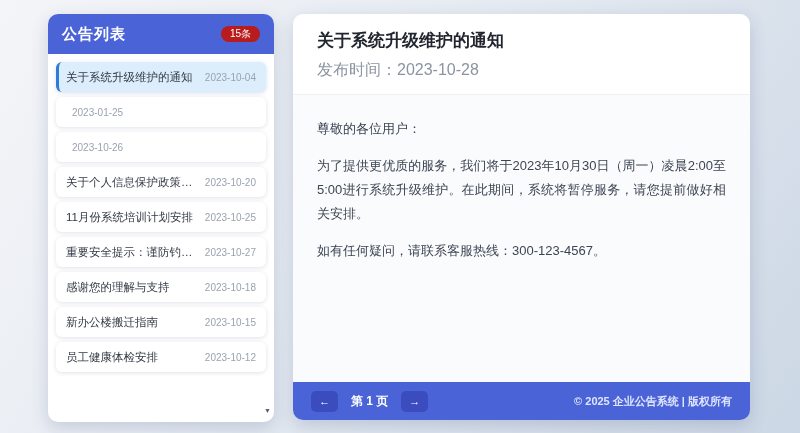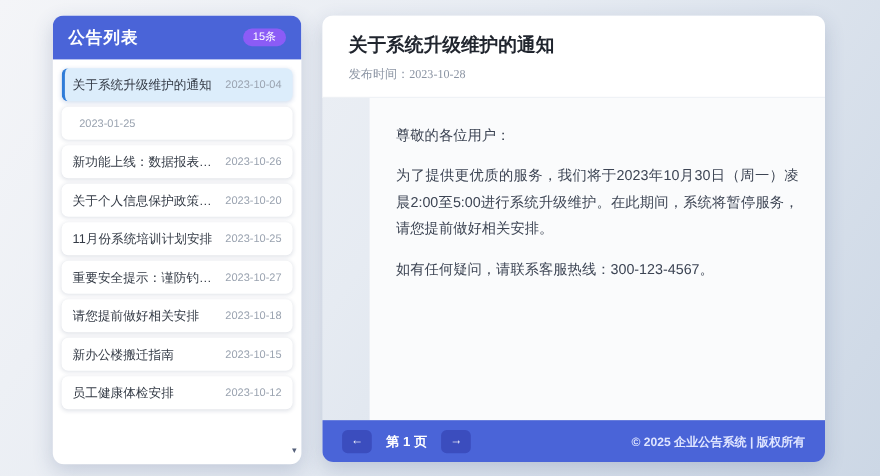--- a/index.html
+++ b/index.html
@@ -25,21 +25,21 @@
     box-shadow:0 6px 18px rgba(50,70,120,0.20);
     display:flex;flex-direction:column;
   }
   .sidebar-header{
     flex:0 0 40px;background:var(--primary);
     display:flex;align-items:center;justify-content:space-between;
     padding:0 14px;
   }
   .sidebar-title{color:#fff;font-weight:bold;font-size:15px;letter-spacing:1px;}
   .count-badge{
-    background:#8b5cf6;color:#fff;font-size:10px;
+    background:#b91c1c;color:#fff;font-size:10px;
     padding:3px 9px;border-radius:10px;line-height:1;
   }
   .list{
     flex:1;display:flex;flex-direction:column;gap:5px;
     padding:8px;overflow:hidden;position:relative;
   }
   .list-item{
     flex:0 0 30px;height:30px;background:#fff;border-radius:6px;
     box-shadow:0 1px 4px rgba(30,50,90,0.14);
     display:flex;align-items:center;justify-content:space-between;
@@ -64,22 +64,22 @@
     position:absolute;left:293px;top:14px;width:457px;height:406px;
     border-radius:10px;overflow:hidden;
     box-shadow:0 6px 18px rgba(50,70,120,0.20);
     display:flex;flex-direction:column;
   }
   .main-header{
     background:#ffffff;padding:15px 24px 13px;
     border-bottom:1px solid #edf0f4;
   }
   .main-title{font-size:17px;font-weight:bold;color:#20252e;}
-  .main-meta{font-size:11px;color:#8b94a3;margin-top:8px;font-family:Liberation Serif, serif;}
-  .main-body{background:#fafbfc;flex:1;padding:22px 24px 10px;overflow:hidden;margin-left:43px;}
+  .main-meta{font-size:16px;color:#8b94a3;margin-top:8px;}
+  .main-body{background:#fafbfc;flex:1;padding:22px 24px 10px;overflow:hidden;}
   .para{
     font-size:13px;color:#3d4554;line-height:1.85;margin:0 0 13px;
     text-align:justify;
   }
   .main-footer{
     flex:0 0 38px;background:var(--primary);
     display:flex;align-items:center;justify-content:space-between;
     padding:0 18px;
   }
   .pager{display:flex;align-items:center;gap:13px;}
@@ -106,42 +106,41 @@
   <div class="list-item selected">
     <span class="item-title">关于系统升级维护的通知</span>
     <span class="item-date">2023-10-04</span>
   </div>
 
   <div class="list-item">
     <span class="item-date">2023-01-25</span>
   </div>
 
   <div class="list-item">
-    <span class="item-title">新功能上线：数据报表导出</span>
     <span class="item-date">2023-10-26</span>
   </div>
 
   <div class="list-item">
     <span class="item-title">关于个人信息保护政策的更新</span>
     <span class="item-date">2023-10-20</span>
   </div>
 
   <div class="list-item">
     <span class="item-title">11月份系统培训计划安排</span>
     <span class="item-date">2023-10-25</span>
   </div>
 
   <div class="list-item">
     <span class="item-title">重要安全提示：谨防钓鱼邮件</span>
     <span class="item-date">2023-10-27</span>
   </div>
 
 
   <div class="list-item">
-    <span class="item-title">请您提前做好相关安排</span>
+    <span class="item-title">感谢您的理解与支持</span>
     <span class="item-date">2023-10-18</span>
   </div>
 
   <div class="list-item">
     <span class="item-title">新办公楼搬迁指南</span>
     <span class="item-date">2023-10-15</span>
   </div>
 
   <div class="list-item">
     <span class="item-title">员工健康体检安排</span>

